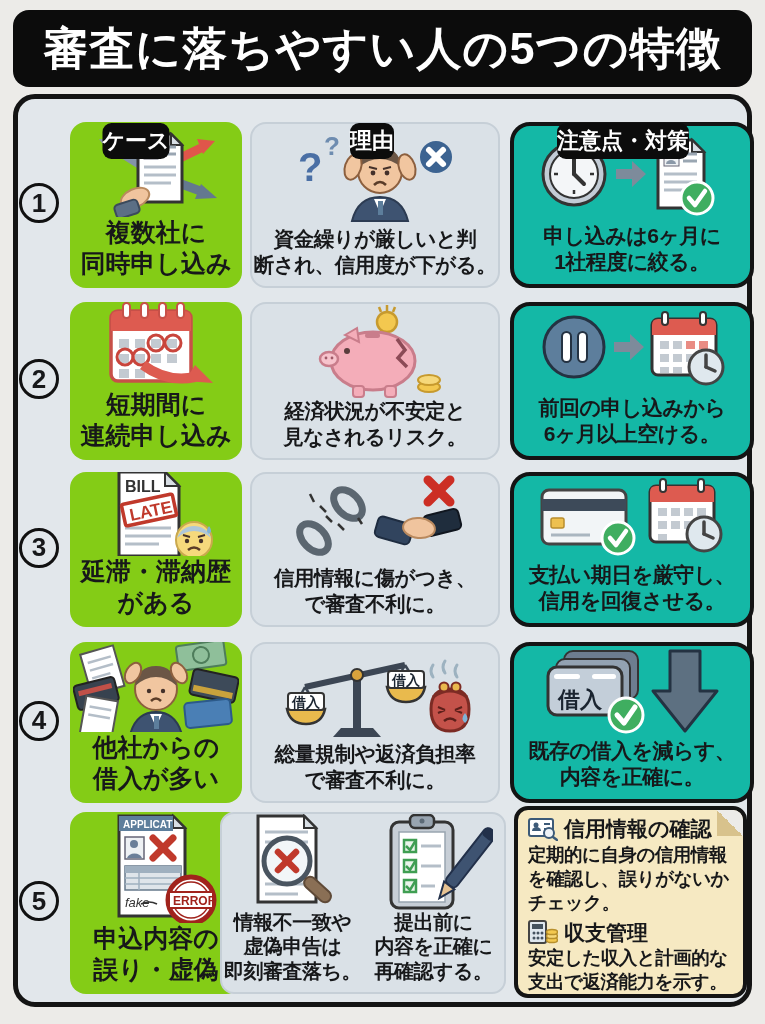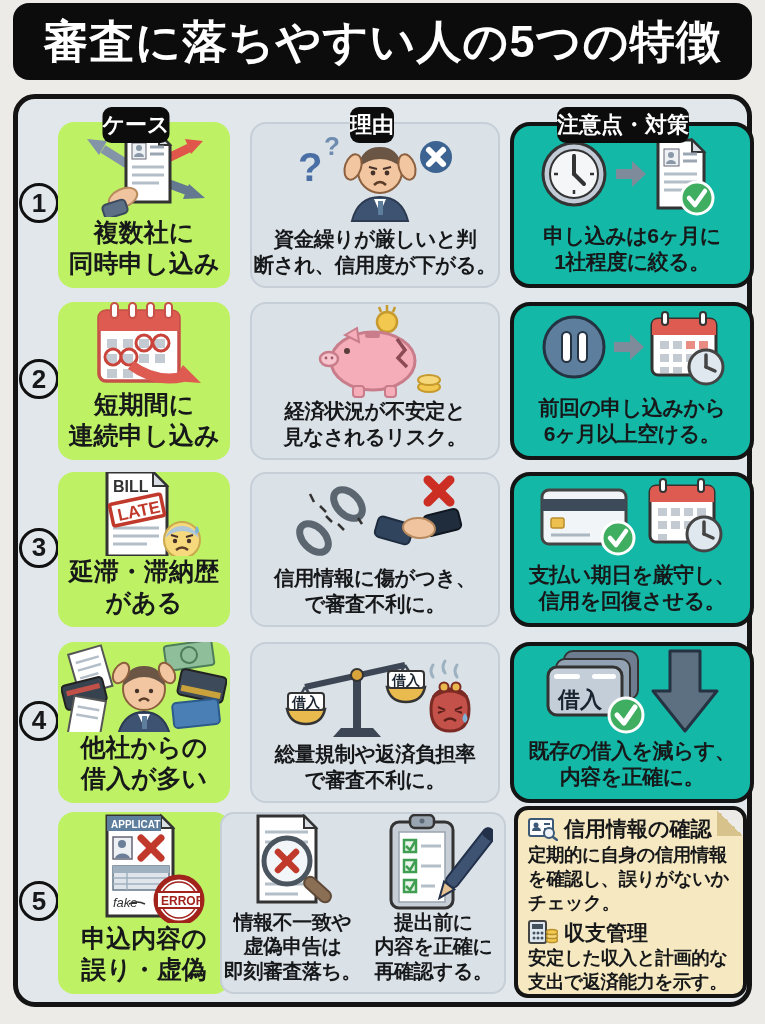--- a/index.html
+++ b/index.html
@@ -1,34 +1,34 @@
 <!DOCTYPE html>
 <html><head>
 <meta charset="utf-8">
 <style>
   html,body{margin:0;padding:0;}
   .canvas{position:relative;width:765px;height:1024px;background:#ecebe8;
     font-family:"Liberation Sans","DejaVu Sans",sans-serif;color:#17181a;overflow:hidden;}
-  .banner{position:absolute;left:13px;top:3px;width:739px;height:77px;background:#0c0c0c;
+  .banner{position:absolute;left:13px;top:10px;width:739px;height:77px;background:#0c0c0c;
     border-radius:16px;display:flex;align-items:center;justify-content:center;}
   .banner .t{color:#fff;font-size:45px;font-weight:900;letter-spacing:1px;white-space:nowrap;}
   .panel{position:absolute;left:13px;top:94px;width:739px;height:913px;background:#e2e7eb;
     border:5px solid #141414;border-radius:22px;box-sizing:border-box;}
-  .pill{position:absolute;top:8px;transform:translateX(-50%);background:#0c0c0c;color:#fff;
+  .pill{position:absolute;top:24px;transform:translateX(-50%);background:#0c0c0c;color:#fff;
     font-weight:800;font-size:22px;padding:3px 0;border-radius:9px;z-index:6;white-space:nowrap;}
   .pill.p-case{left:118px;} .pill.p-reason{left:354px;} .pill.p-measure{left:605px;}
   .row{position:absolute;left:0;width:100%;}
   .r1{top:23px;height:166px;} .r2{top:203px;height:158px;} .r3{top:373px;height:155px;}
   .r4{top:543px;height:161px;} .r5{top:713px;height:182px;}
   .num{position:absolute;left:1px;top:50%;transform:translateY(-55%);width:40px;height:40px;
     border:3.5px solid #111;border-radius:50%;display:flex;align-items:center;justify-content:center;
     font-size:26px;font-weight:800;background:transparent;box-sizing:border-box;}
   .card{position:absolute;top:0;height:100%;border-radius:16px;display:flex;flex-direction:column;
     align-items:center;justify-content:flex-end;box-sizing:border-box;padding-bottom:9px;}
-  .case-card{left:40px;width:172px;background:#bef264;}
+  .case-card{left:52px;width:172px;background:#84cc16;}
   .case-card.small{width:172px;}
   .reason-card{left:232px;width:250px;background:#dae1e7;border:2px solid #c6cfd7;}
   .measure-card{left:492px;width:244px;background:#14b8a6;border:4px solid #141414;border-radius:20px;}
   .icon-zone{flex:1;display:flex;align-items:center;justify-content:center;width:100%;overflow:hidden;}
   .label{text-align:center;font-weight:800;line-height:1.24;}
   .label div{white-space:nowrap;}
   .case-card .label{font-size:25px;}
   .reason-card .label{font-size:20.5px;letter-spacing:-0.5px;}
   .measure-card .label{font-size:21px;letter-spacing:-0.5px;}
   .mid-panel{position:absolute;left:202px;top:0;width:286px;height:100%;background:#dae1e7;

